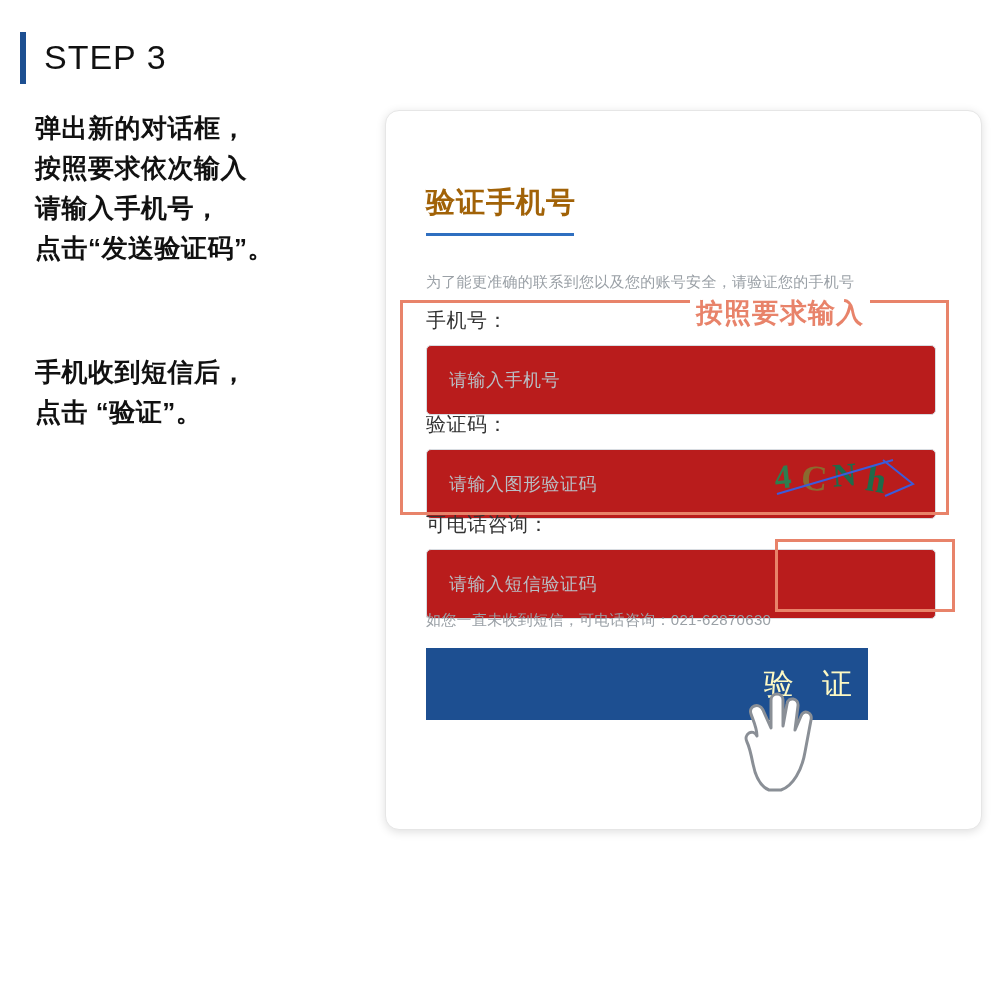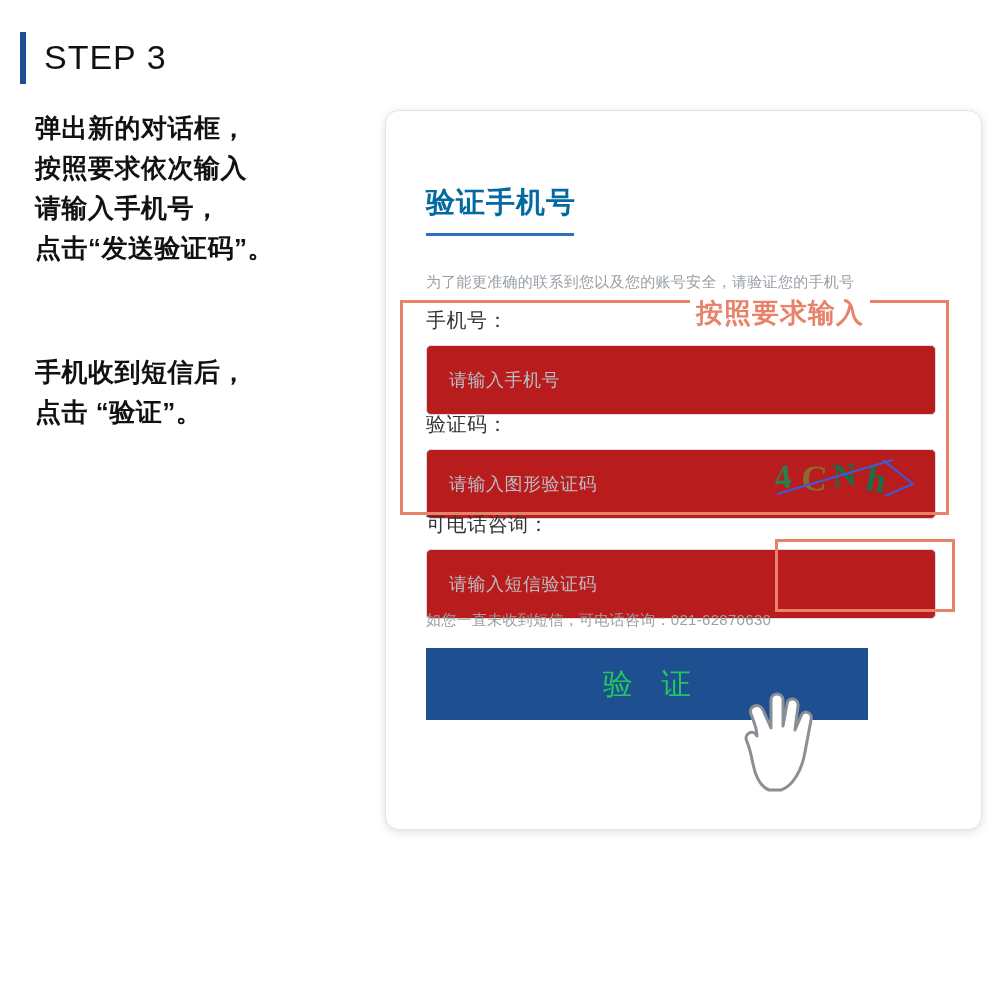--- a/index.html
+++ b/index.html
@@ -65,21 +65,21 @@
     border: 1px solid #e6e6e6;
     border-radius: 14px;
     box-shadow: 0 2px 10px rgba(0,0,0,0.13);
   }
   .card-title {
     position: absolute;
     left: 40px;
     top: 72px;
     font-size: 29px;
     font-weight: bold;
-    color: #0369a1;
+    color: #a16207;
     letter-spacing: 1px;
   }
   .card-title-underline {
     position: absolute;
     left: 40px;
     top: 122px;
     width: 148px;
     height: 3px;
     background: #2f6fc0;
   }
@@ -165,26 +165,27 @@
   }
 
   .verify-btn {
     position: absolute;
     left: 40px;
     top: 537px;
     width: 442px;
     height: 72px;
     background: #1d4f91;
     border: none;
-    color: #22c55e;
+    color: #fef9c3;
     font-size: 30px;
     letter-spacing: 10px;
     text-indent: 10px;
     font-family: "Liberation Sans", sans-serif;
     cursor: pointer;
+    text-align: right;
   }
 
   
   .anno-box {
     position: absolute;
     border: 3px solid #e8836a;
     box-sizing: border-box;
     pointer-events: none;
   }
   .anno-main {

